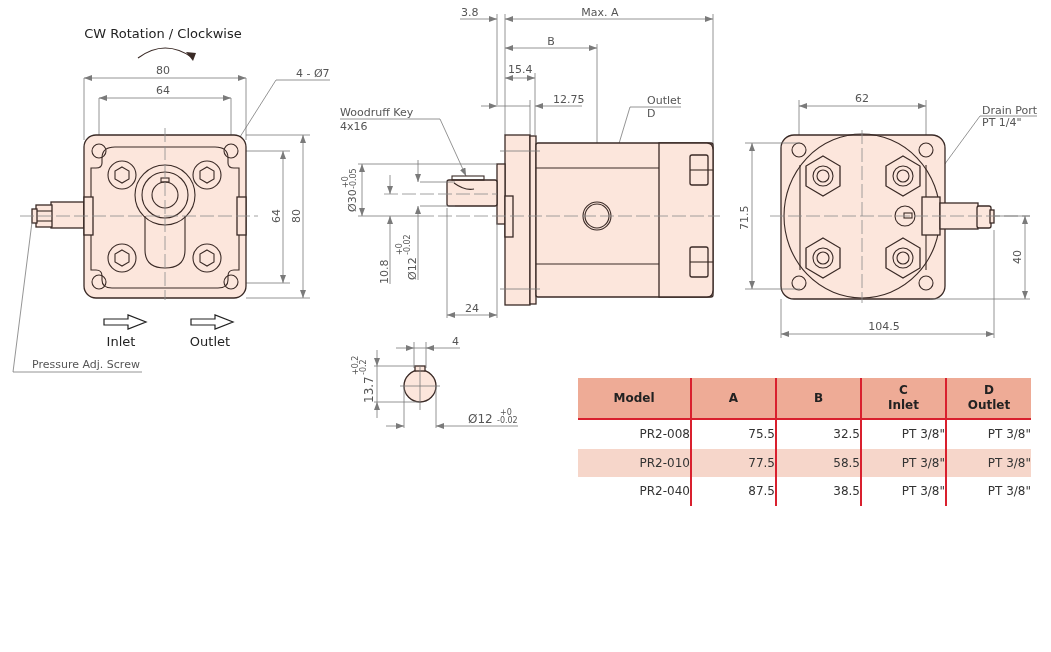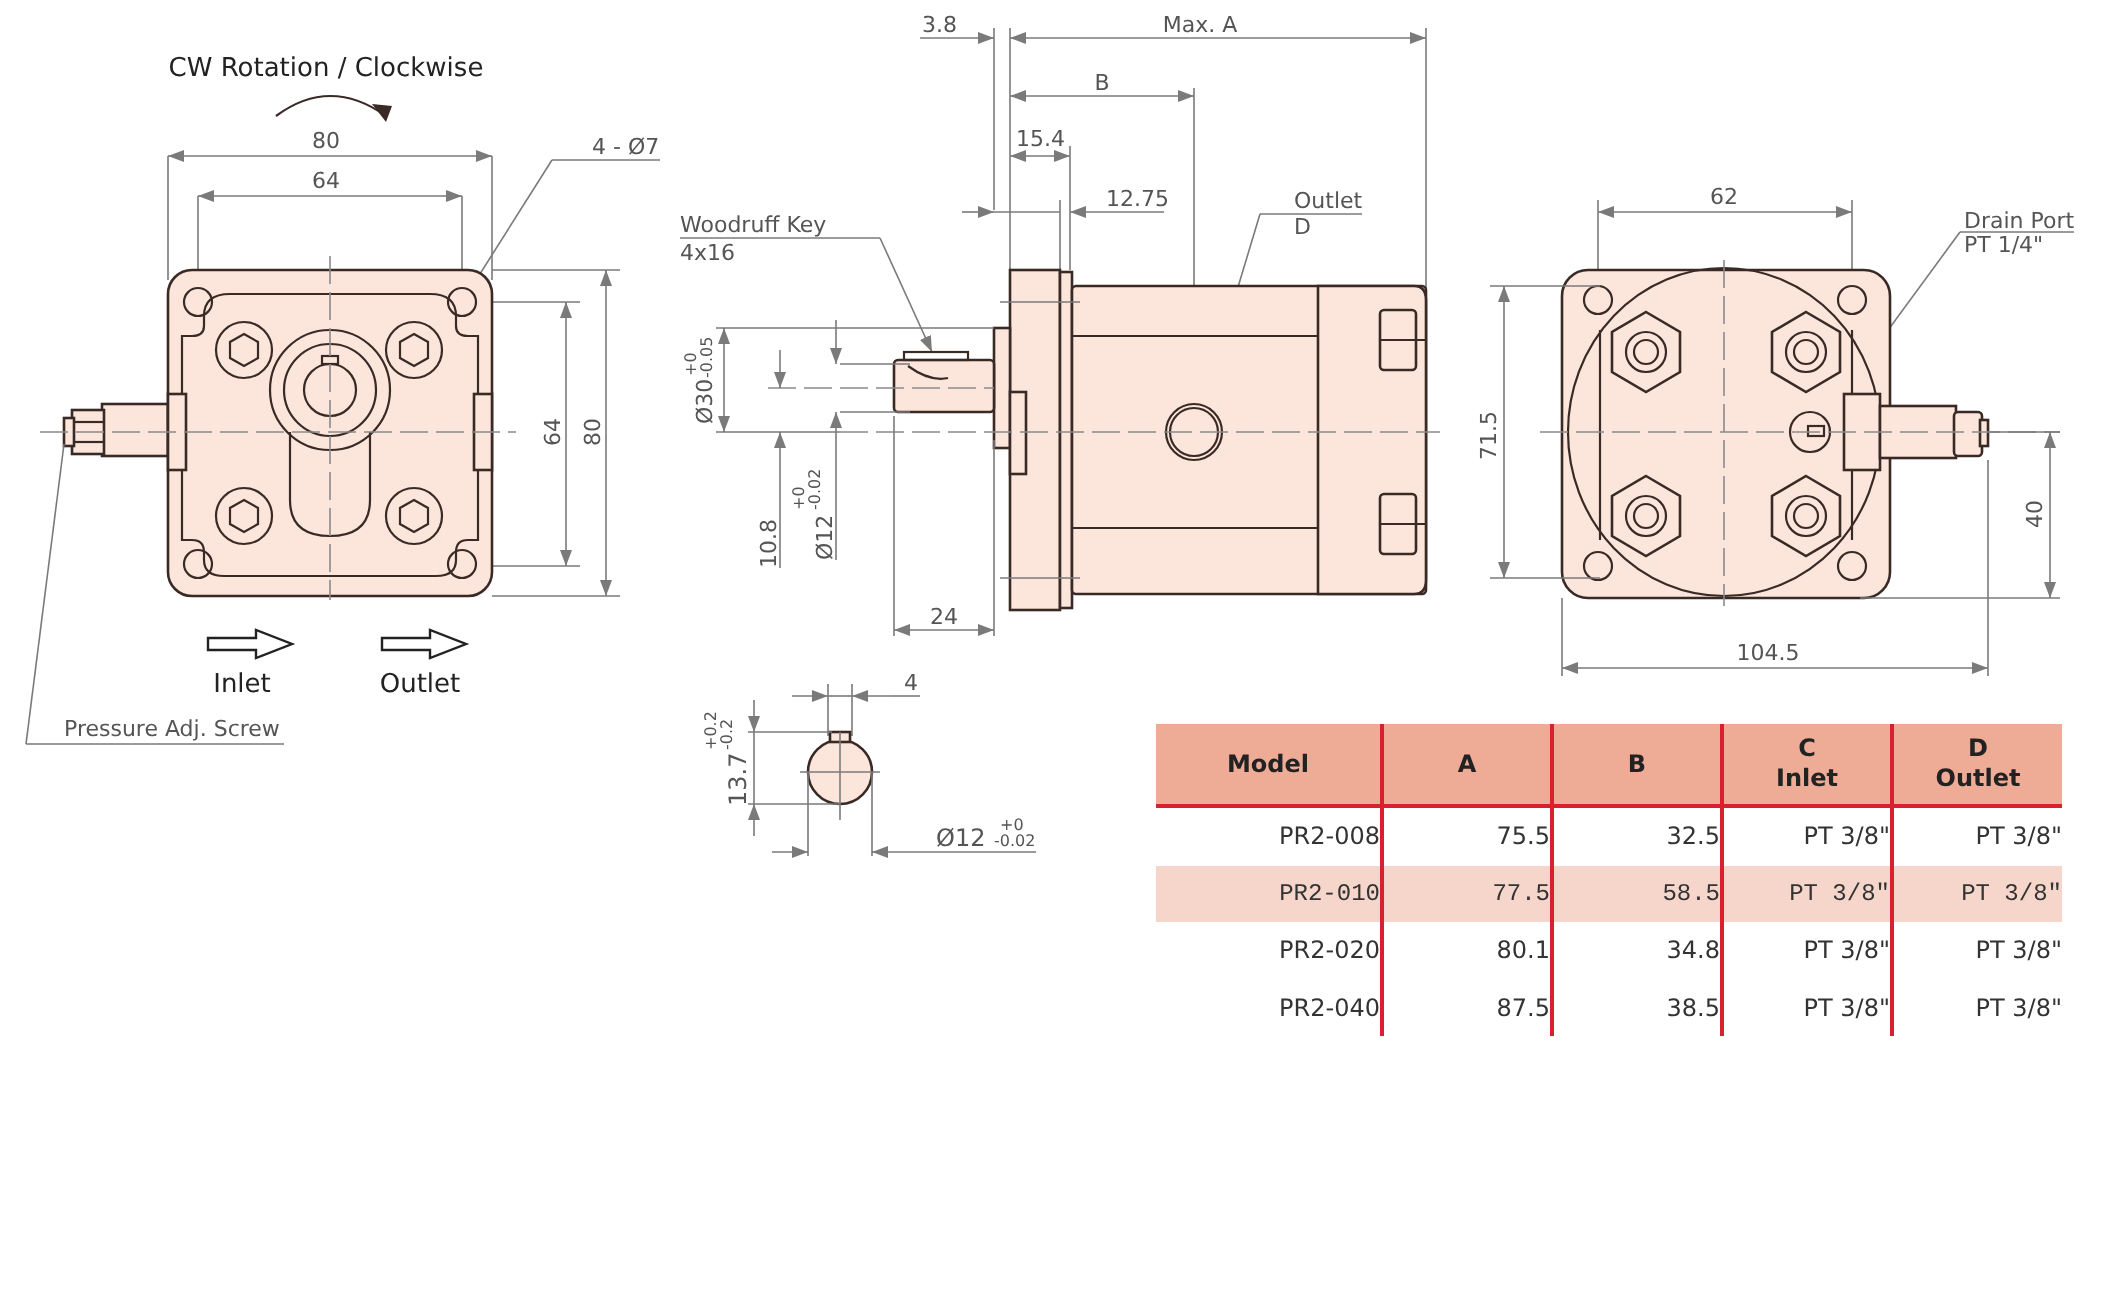--- a/index.html
+++ b/index.html
@@ -5,25 +5,25 @@
   html, body { margin:0; padding:0; background:#ffffff; }
   body { width:1051px; height:652px; position:relative; overflow:hidden; font-family:"DejaVu Sans", sans-serif; }
   #drawing { position:absolute; left:0; top:0; }
   #drawing text { font-family:"DejaVu Sans", sans-serif; fill:#555; font-size:11px; }
   #drawing .big { font-size:13px; fill:#222; }
   .part { fill:#fce6dc; stroke:#3a2a26; stroke-width:1.3; }
   .ln { fill:none; stroke:#3a2a26; stroke-width:1.1; }
   .dim { fill:none; stroke:#7a7a7a; stroke-width:0.8; }
   .ctr { fill:none; stroke:#8a8a8a; stroke-width:0.8; stroke-dasharray:14 4; }
   .arr { fill:#7a7a7a; }
-  #spec-table { position:absolute; left:578px; top:362px; border-collapse:collapse; font-family:"DejaVu Sans", sans-serif; font-size:12px; color:#333; }
+  #spec-table { position:absolute; left:578px; top:378px; border-collapse:collapse; font-family:"DejaVu Sans", sans-serif; font-size:12px; color:#333; }
   #spec-table th { background:#eeab96; color:#222; font-weight:bold; height:40px; padding:0; text-align:center; line-height:15px; }
   #spec-table td { height:28.5px; padding:0; text-align:right; }
   #spec-table tr.odd td { background:#ffffff; }
-  #spec-table tr.even td { background:#f6d6ca;font-family:Liberation Mono, monospace; }
+  #spec-table tr.even td { background:#f6d6ca; }
   #spec-table th + th, #spec-table td + td { border-left:2px solid #d9202e; }
   #spec-table thead tr th { border-bottom:2px solid #d9202e; }
   #spec-table col.c0 { width:113px; } #spec-table col.c1 { width:85px; } #spec-table col.c2 { width:85px; } #spec-table col.c3 { width:85px; } #spec-table col.c4 { width:85px; }
 </style>
 </head>
 <body>
 
 <svg id="drawing" width="1051" height="652" viewBox="0 0 1051 652" xmlns="http://www.w3.org/2000/svg">
   <defs>
     <marker id="ah" markerWidth="8" markerHeight="6" refX="8" refY="3" orient="auto-start-reverse" markerUnits="userSpaceOnUse">
@@ -306,27 +306,20 @@
         <td>PT 3/8"</td>
       </tr>
       <tr class="even">
         <td>PR2-010</td>
         <td>77.5</td>
         <td>58.5</td>
         <td>PT 3/8"</td>
         <td>PT 3/8"</td>
       </tr>
       <tr class="odd">
-        <td>PR2-020</td>
-        <td>80.1</td>
-        <td>34.8</td>
-        <td>PT 3/8"</td>
-        <td>PT 3/8"</td>
-      </tr>
-      <tr class="odd">
         <td>PR2-040</td>
         <td>87.5</td>
         <td>38.5</td>
         <td>PT 3/8"</td>
         <td>PT 3/8"</td>
       </tr>
     </tbody>
 </table>
 
 </body></html>

